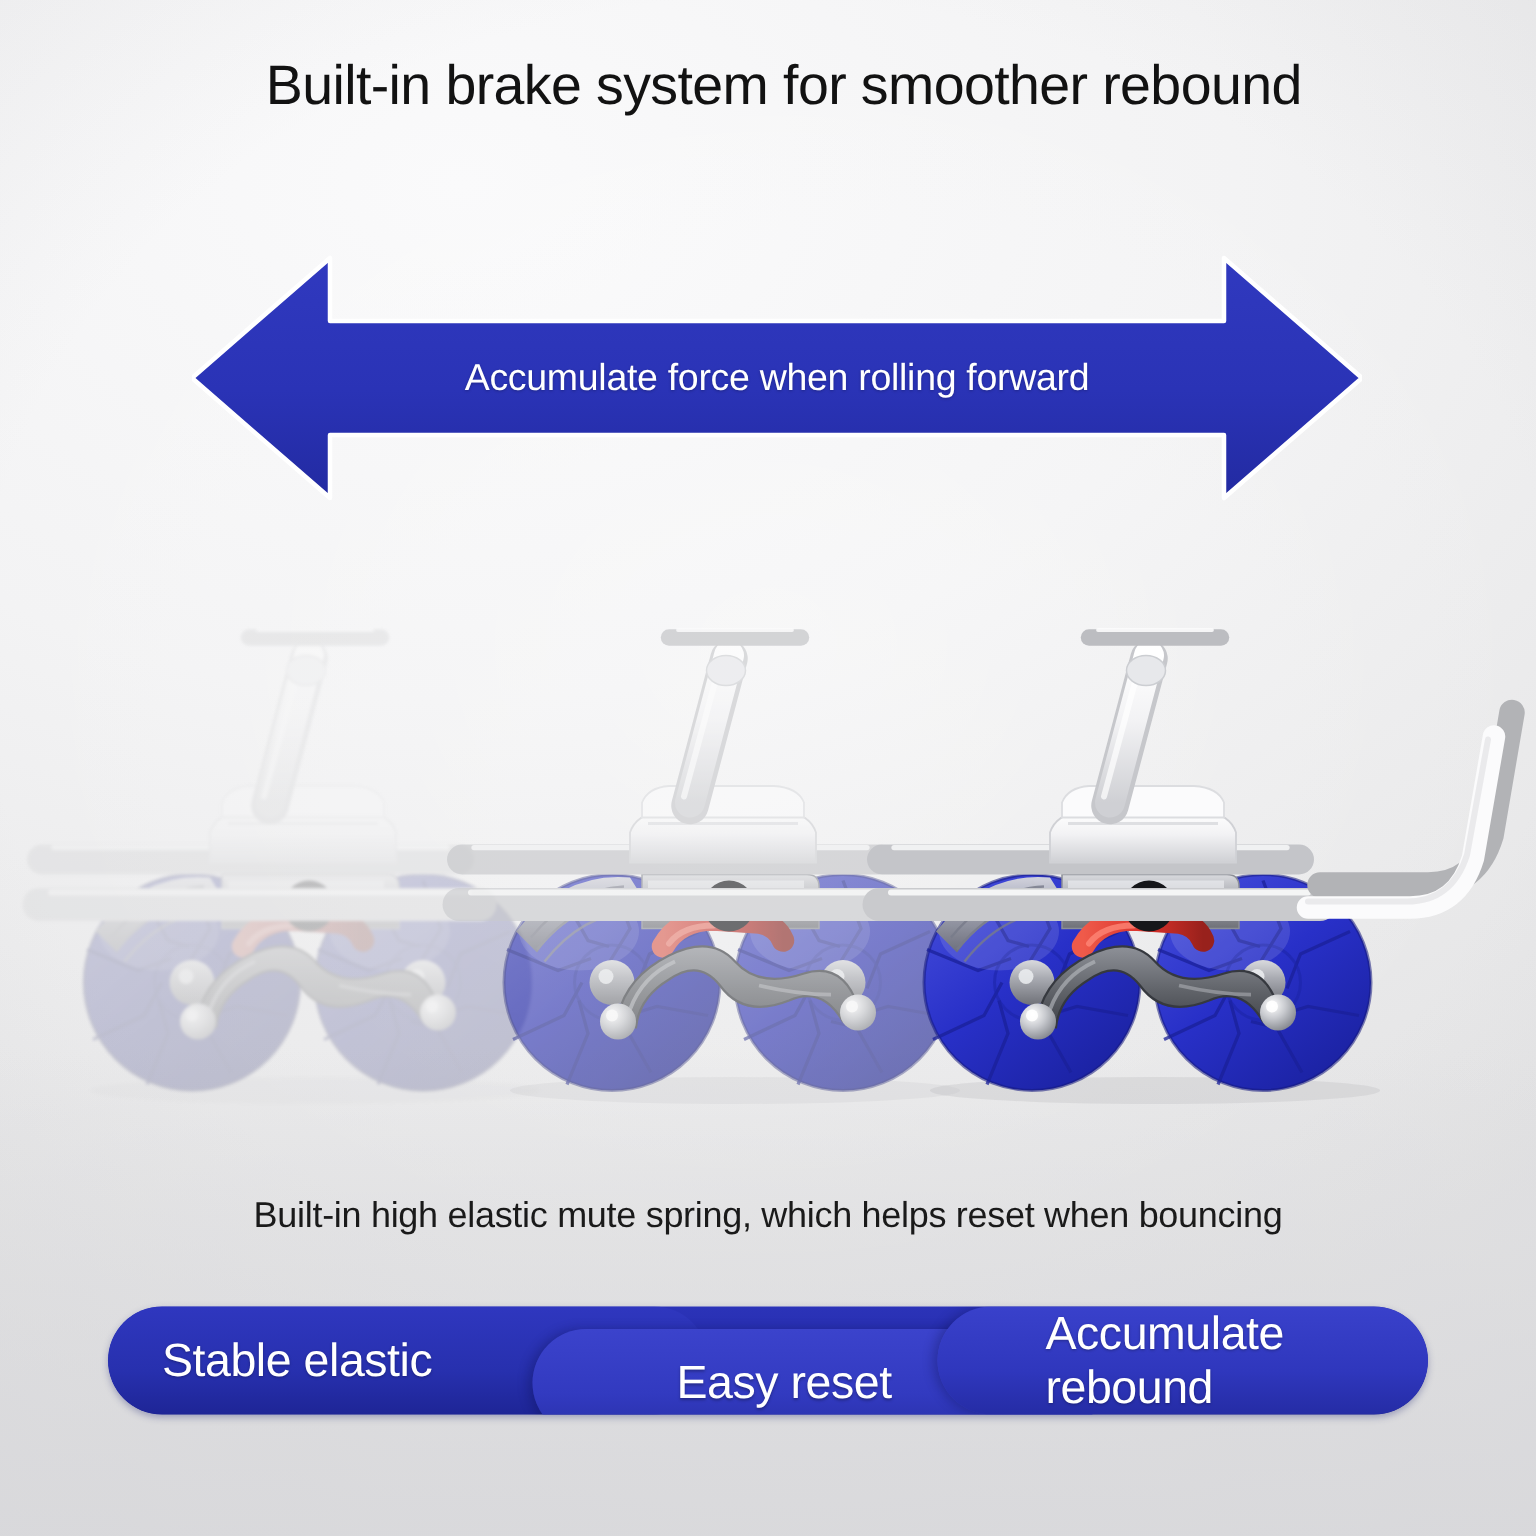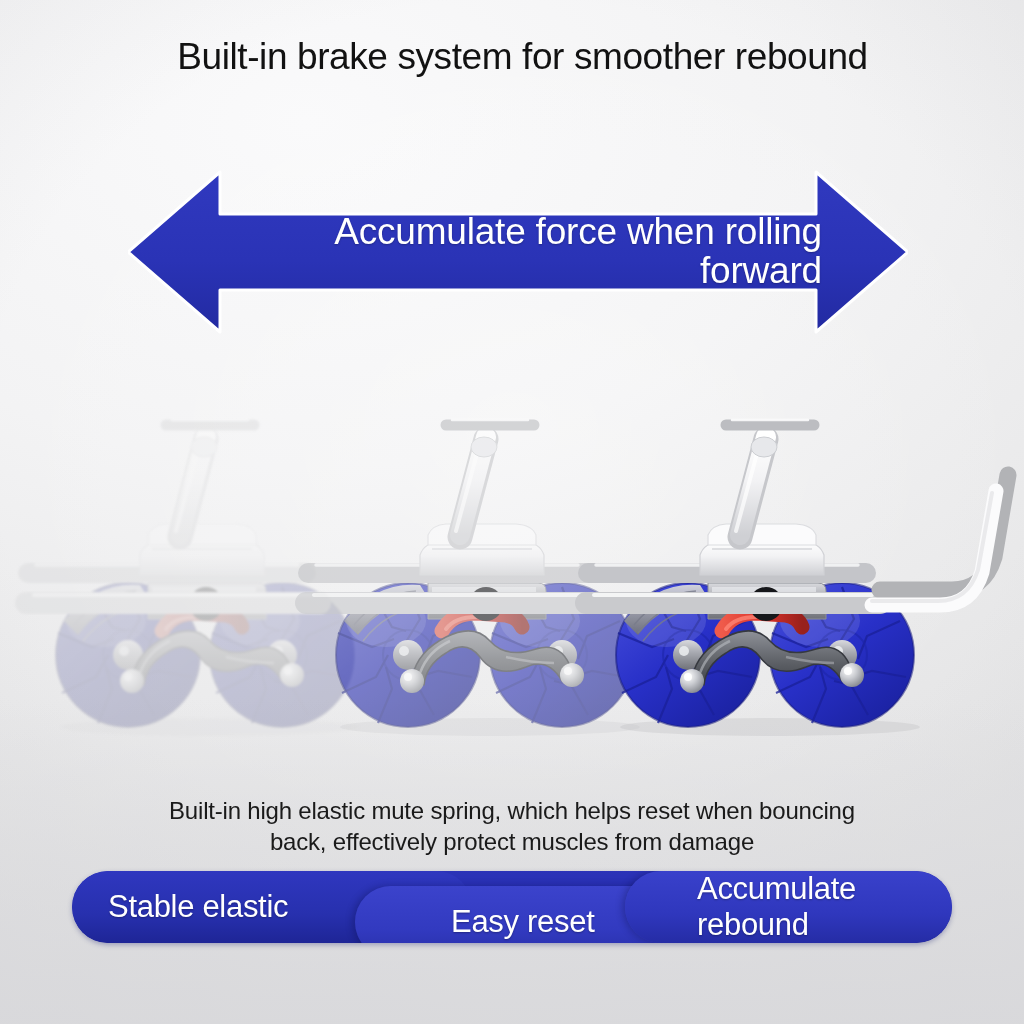--- a/index.html
+++ b/index.html
@@ -55,23 +55,23 @@
     top: 168px;
     width: 780px;
     height: 168px;
   }
   .arrow-wrap svg { display: block; width: 100%; height: 100%; }
   .arrow-text {
     position: absolute;
     left: 0; right: 0;
     top: 50%;
     transform: translateY(-50%);
-    text-align: right;
+    text-align: center;
     color: #ffffff;
-    font-size: 37px;
+    font-size: 25px;
     line-height: 1.05;
     font-weight: 400;
     letter-spacing: -0.2px;
     text-shadow: 0 1px 2px rgba(0,0,0,0.25);
     padding: 0 86px;
     box-sizing: border-box;
   }
   .arrow-text .l2 { display: block; }
 
   
@@ -352,21 +352,20 @@
           <path d="M146,18 H234" stroke="url(#tubeG)" stroke-width="8" stroke-linecap="round" fill="none"></path>
           <path d="M152,15 H228" stroke="#ffffff" stroke-width="2.5" stroke-linecap="round" fill="none" opacity="0.85"></path>
         </g>
 
       </g>
     </svg>
   </div>
 
   <div class="caption">
     <span>Built-in high elastic mute spring, which helps reset when bouncing</span>
-    <span class="c2">back, effectively protect muscles from damage</span>
   </div>
 
   <div class="pillbar">
     <div class="pill p1">Stable elastic</div>
     <div class="pill p2">Easy reset</div>
     <div class="pill p3">Accumulate rebound</div>
   </div>
 
 </div>
 

